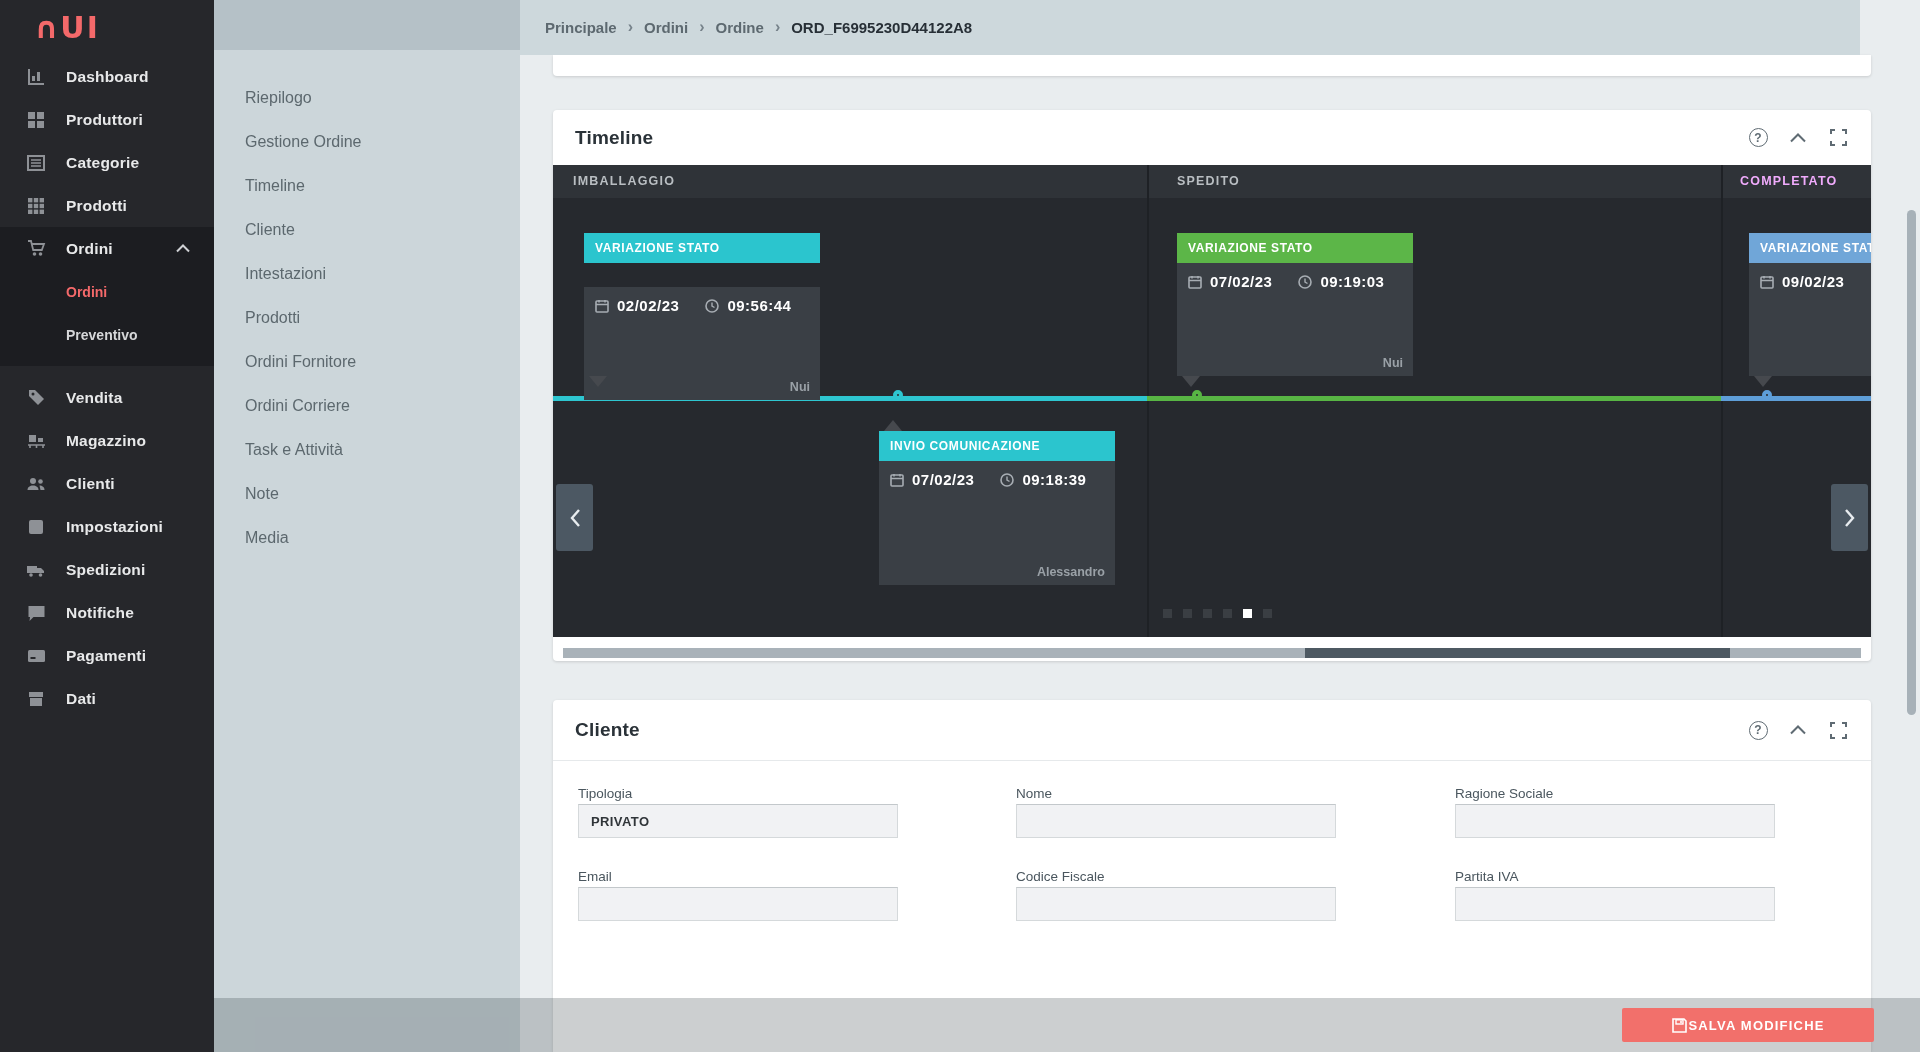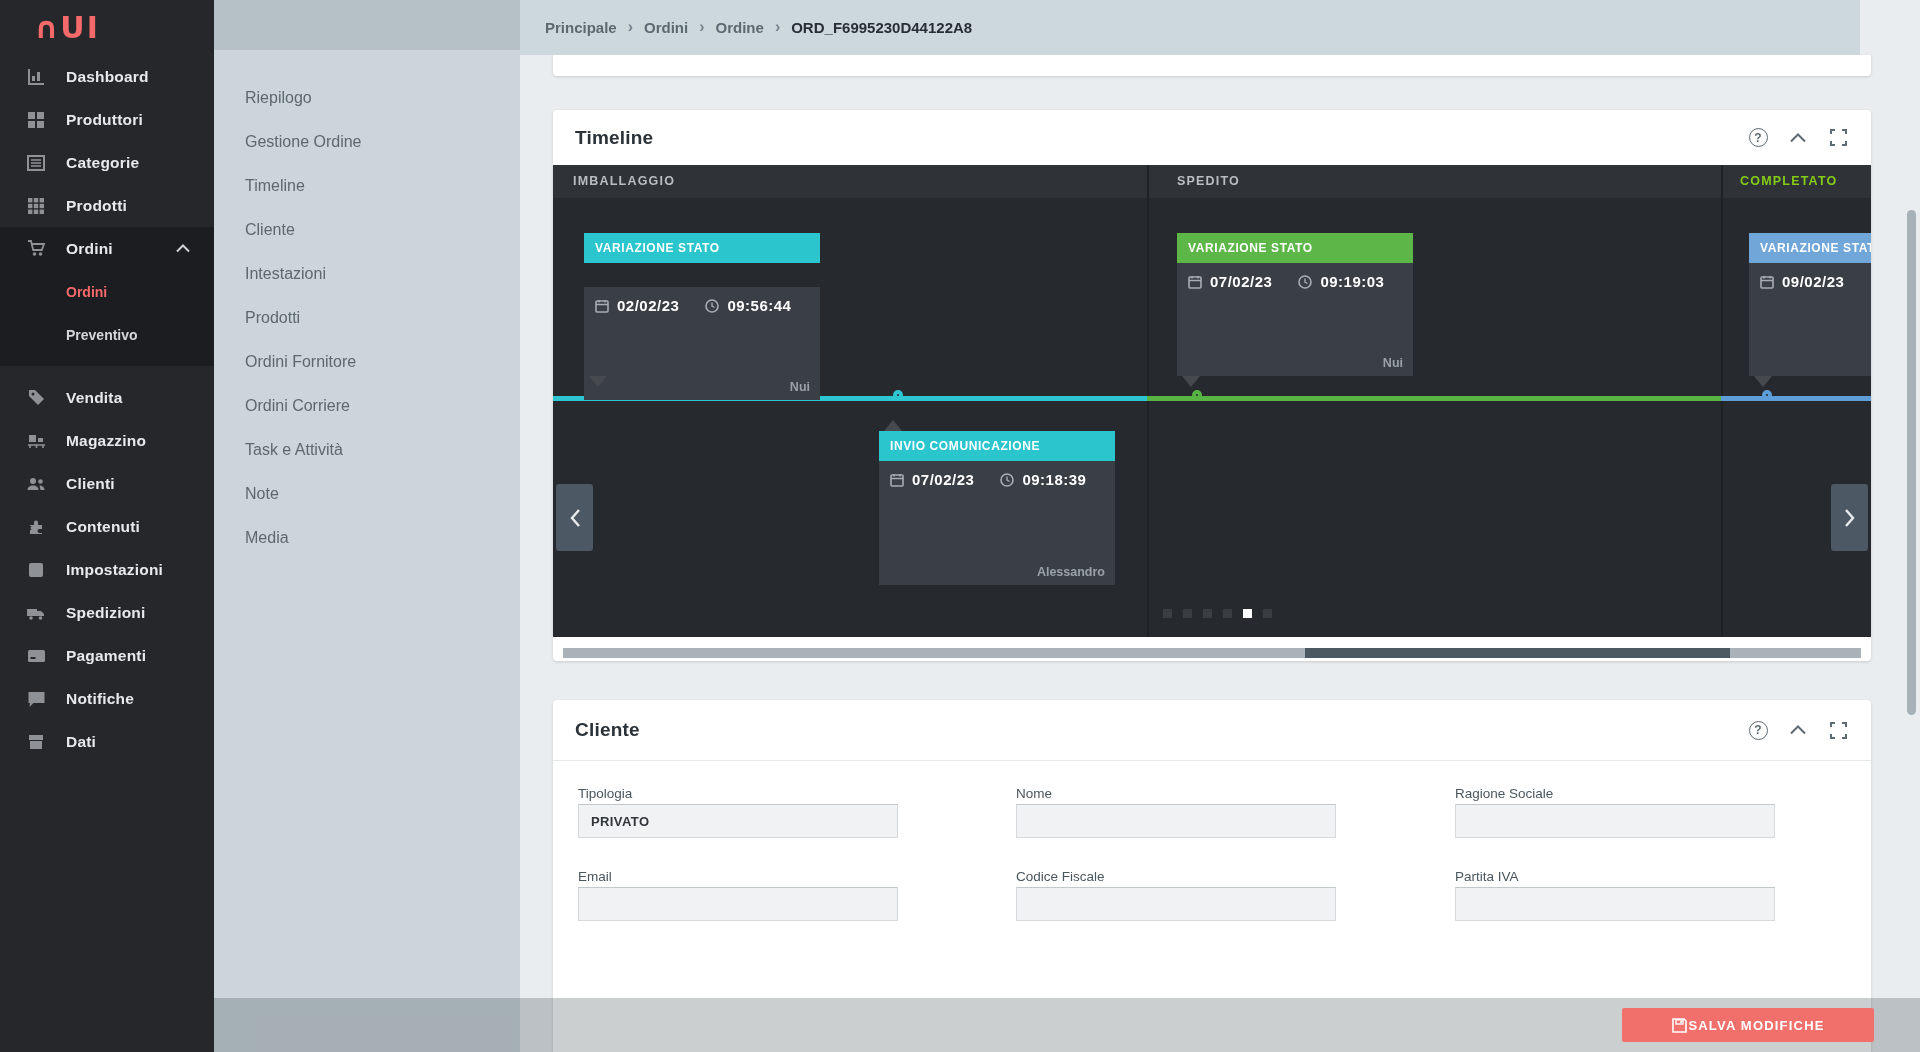--- a/index.html
+++ b/index.html
@@ -40,21 +40,21 @@
   .panel-title { font-size:19px; font-weight:800; color:#2A3238; letter-spacing:.2px; }
   .panel-actions { margin-left:auto; display:flex; align-items:center; gap:18px; }
   .act { width:22px; height:22px; display:flex; align-items:center; justify-content:center; cursor:pointer; color:#5F6B73; }
   .help-circ { width:19px; height:19px; border:1.6px solid #5F6B73; border-radius:50%; font-size:12px; font-weight:bold; color:#5F6B73; display:flex; align-items:center; justify-content:center; }
 
   
   .timeline-card { top:55px; height:551px; }
   .tl-dark { position:absolute; left:0; top:55px; width:1318px; height:472px; background:#26292E; overflow:hidden; }
   .tl-strip { position:absolute; left:0; top:0; width:100%; height:33px; background:#2F3338; }
   .tl-phase-label { position:absolute; top:9px; font-size:12.5px; font-weight:bold; letter-spacing:1.2px; color:#B9BEC2; }
-  .tl-phase-label.active { color:#84cc16; }
+  .tl-phase-label.active { color:#f0abfc; }
   .tl-divider { position:absolute; top:0; width:2px; height:472px; background:#1E2125; }
   .tl-seg { position:absolute; top:231px; height:5px; }
   .tl-node { position:absolute; top:225px; width:10px; height:10px; border-radius:50%; background:#26292E; border:4px solid #2EC6D0; }
   .ev { position:absolute; width:236px; }
   .ev-head { height:30px; display:flex; align-items:center; padding:0 11px; font-size:12px; font-weight:bold; letter-spacing:.6px; color:#FFFFFF; white-space:nowrap; overflow:hidden; }
   .ev-body { position:relative; background:#3A3F45; padding:10px 11px; }
   .ev-row { display:flex; align-items:center; color:#FFFFFF; font-size:15px; font-weight:bold; letter-spacing:.5px; }
   .ev-row .mini { margin-right:8px; display:flex; color:#A7ADB3; }
   .ev-row .time-block { margin-left:26px; display:flex; align-items:center; }
   .ev-author { position:absolute; right:10px; bottom:6px; color:#9AA1A7; font-size:12.5px; font-weight:bold; }
@@ -191,61 +191,53 @@
             <circle cx="7" cy="6" r="3" fill="#8E9196"></circle>
             <path d="M1.5 15c0-3 2.5-4.5 5.5-4.5s5.5 1.5 5.5 4.5z" fill="#8E9196"></path>
             <circle cx="14.5" cy="6.5" r="2.3" fill="#8E9196"></circle>
             <path d="M13.5 10.6c2.7.1 5 1.5 5 4.4h-4" fill="#8E9196"></path>
           </svg>
         </span>
       <span class="lbl">Clienti</span>
     </div>
     <div class="nav-item">
       <span class="ic">
-          <svg width="19" height="19" viewBox="0 0 19 19">
-            <path d="M3 8h4V5.5A2 2 0 0 1 9 3.5 2 2 0 0 1 11 5.5V8h4v4h-2.5a2 2 0 0 0 0 4H15v1H3v-4h2.5a2 2 0 0 1 0-4H3z" fill="#8E9196"></path>
-          </svg>
-        </span>
-      <span class="lbl">Contenuti</span>
-    </div>
-    <div class="nav-item">
-      <span class="ic">
           <svg width="18" height="18" viewBox="0 0 18 18">
             <rect x="2" y="2" width="14" height="14" rx="2" fill="#8E9196"></rect>
           </svg>
         </span>
       <span class="lbl">Impostazioni</span>
     </div>
     <div class="nav-item">
       <span class="ic">
           <svg width="20" height="18" viewBox="0 0 20 18">
             <rect x="1" y="5" width="10" height="7" fill="#8E9196"></rect>
             <path d="M11 7h4l3 3v2h-7z" fill="#8E9196"></path>
             <circle cx="5" cy="14" r="1.8" fill="#8E9196"></circle>
             <circle cx="14.5" cy="14" r="1.8" fill="#8E9196"></circle>
           </svg>
         </span>
       <span class="lbl">Spedizioni</span>
     </div>
     <div class="nav-item">
       <span class="ic">
+          <svg width="19" height="18" viewBox="0 0 19 18">
+            <path d="M1.5 2h16v11h-11L2.5 17l.5-4h-1.5z" fill="#8E9196"></path>
+          </svg>
+        </span>
+      <span class="lbl">Notifiche</span>
+    </div>
+    <div class="nav-item">
+      <span class="ic">
           <svg width="19" height="16" viewBox="0 0 19 16">
             <rect x="1" y="2" width="17" height="12" rx="1.5" fill="#8E9196"></rect>
             <rect x="3.5" y="9" width="5" height="2" fill="#26272B"></rect>
           </svg>
         </span>
       <span class="lbl">Pagamenti</span>
-    </div>
-    <div class="nav-item">
-      <span class="ic">
-          <svg width="19" height="18" viewBox="0 0 19 18">
-            <path d="M1.5 2h16v11h-11L2.5 17l.5-4h-1.5z" fill="#8E9196"></path>
-          </svg>
-        </span>
-      <span class="lbl">Notifiche</span>
     </div>
     <div class="nav-item">
       <span class="ic">
           <svg width="18" height="18" viewBox="0 0 18 18">
             <rect x="2" y="2" width="14" height="5" fill="#8E9196"></rect>
             <rect x="3" y="8" width="12" height="8" fill="#8E9196"></rect>
           </svg>
         </span>
       <span class="lbl">Dati</span>
     </div>

